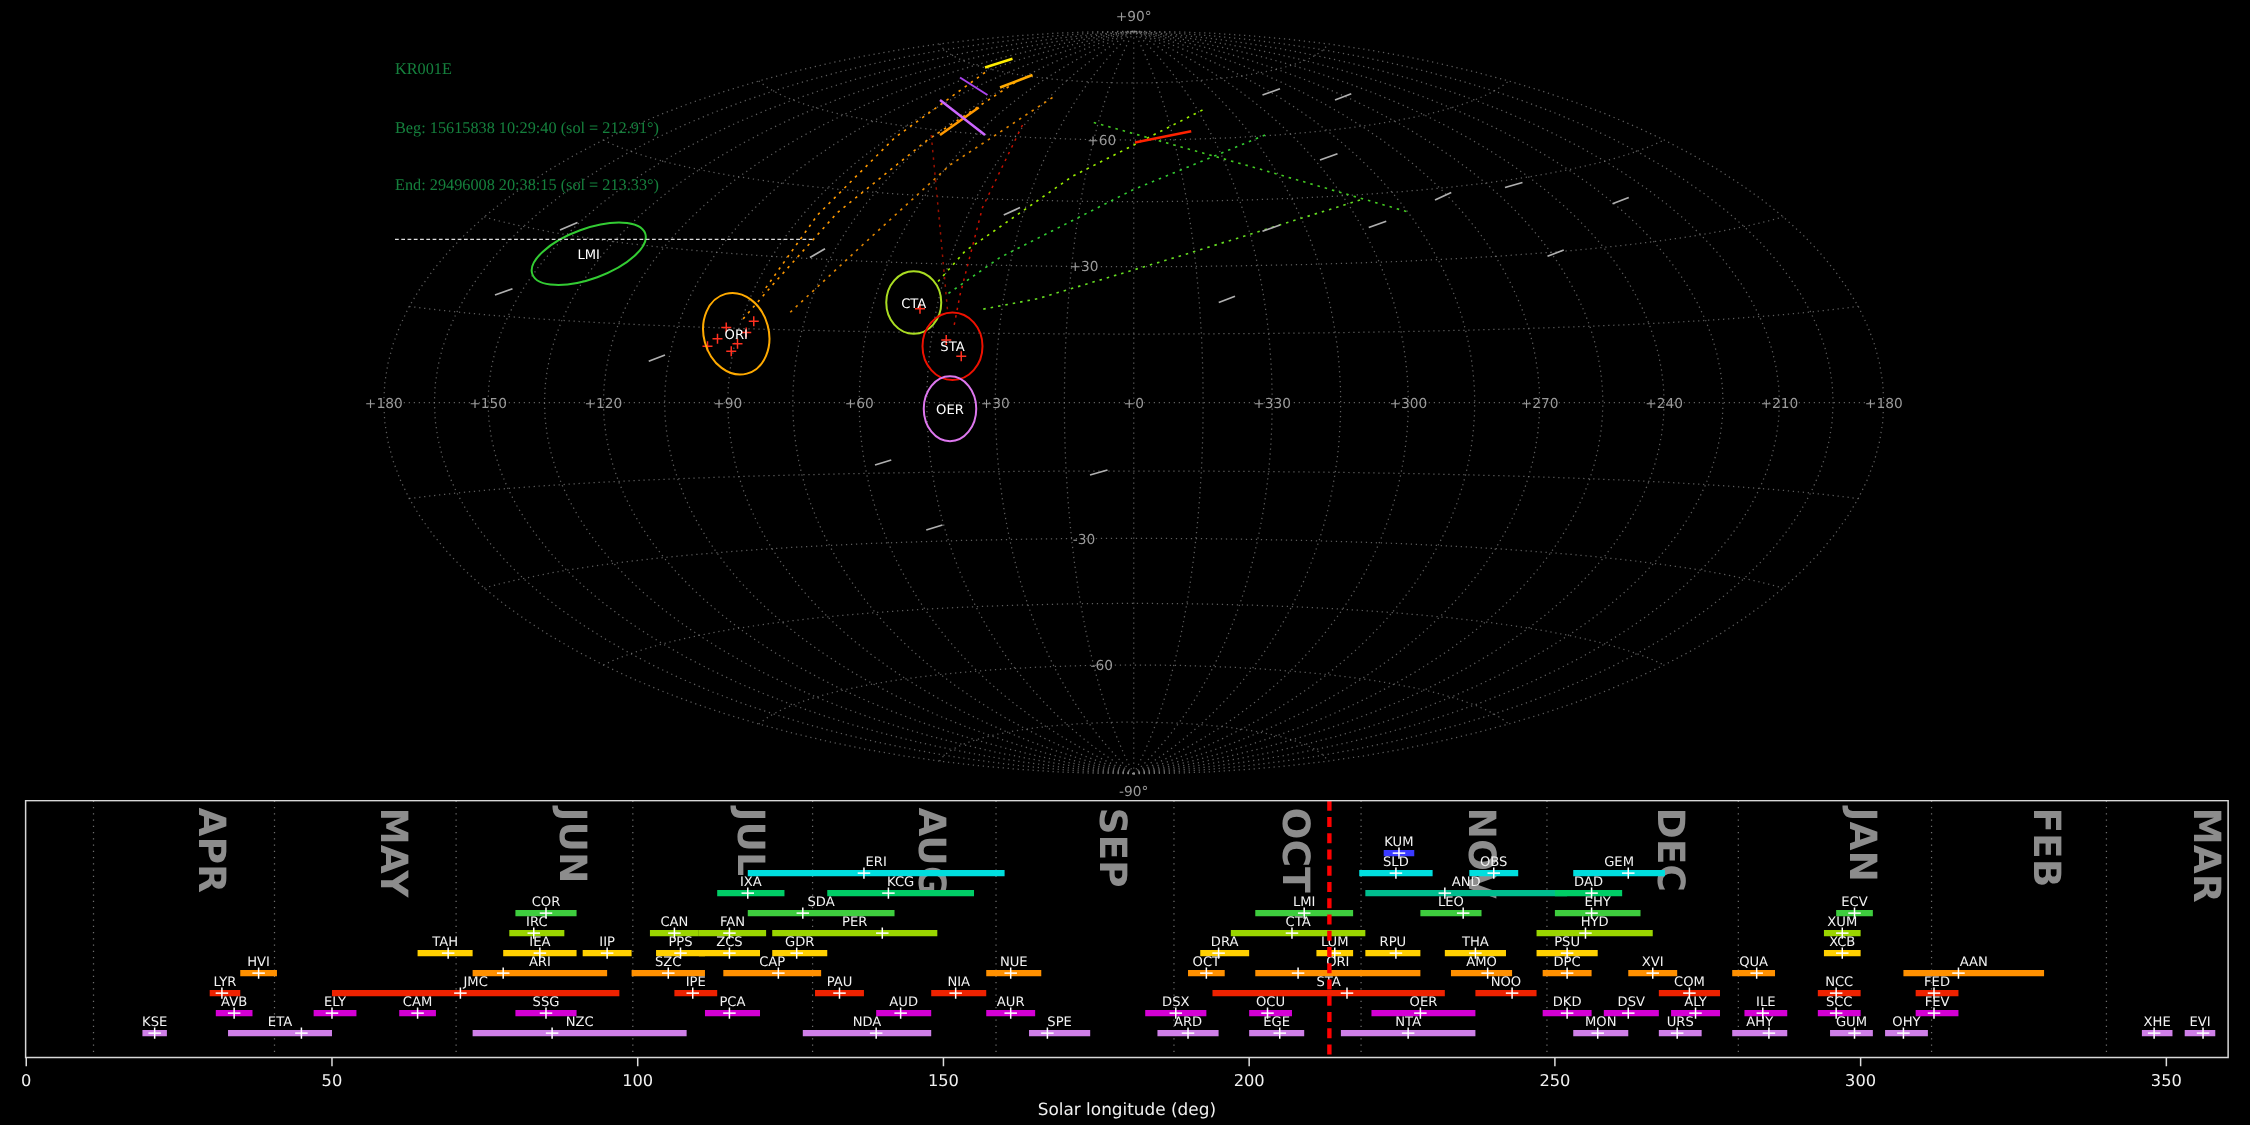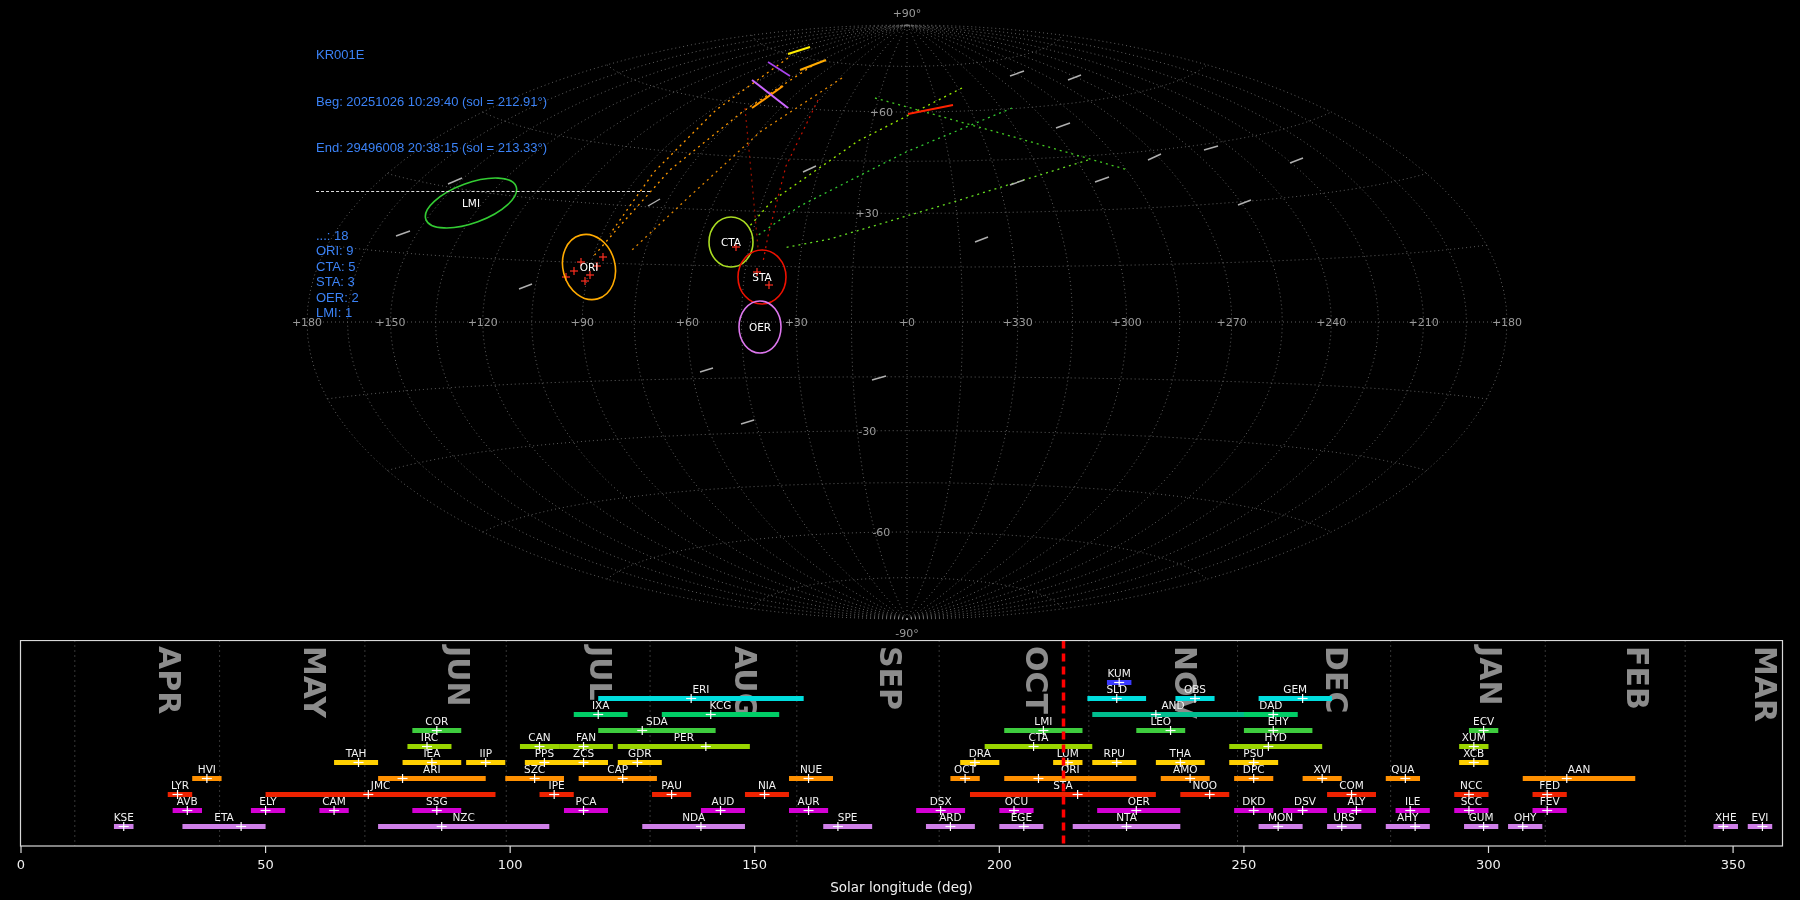--- a/index.html
+++ b/index.html
@@ -1,21 +1,21 @@
 <!DOCTYPE html>
 <html><head>
 <meta charset="utf-8">
 <style>
   html,body{margin:0;padding:0;background:#000;width:1800px;height:900px;overflow:hidden}
   .app{position:relative;width:1800px;height:900px;background:#000;font-family:"DejaVu Sans",sans-serif}
   svg{position:absolute;left:0;display:block}
   #skymap{top:0}
   #timeline{top:640px}
-  .hdr{position:absolute;left:316px;top:16px;color:#3b82f6;
-       font-family:Liberation Sans, sans-serif;font-size:13px;line-height:15.5px;white-space:pre;z-index:5}
+  .hdr{position:absolute;left:316px;top:16px;color:#15803d;
+       font-family:Liberation Serif, serif;font-size:13px;line-height:15.5px;white-space:pre;z-index:5}
   .sep{border-top:1px dashed #ddd;width:334px;margin:4px 0 5px 0;height:0}
 </style>
 </head>
 <body>
 
 <div class="app">
   <svg id="skymap" width="1800" height="640">
       <g>
         <polyline points="907.0,619.0 875.6,618.6 844.3,617.4 813.1,615.3 782.3,612.5 751.7,608.9 721.6,604.5 692.0,599.3 663.0,593.3 634.6,586.6 607.0,579.2 580.2,571.1 554.3,562.3 529.4,552.8 505.5,542.7 482.7,532.0 461.1,520.7 440.7,508.9 421.6,496.6 403.8,483.8 387.4,470.5 372.4,456.8 358.9,442.8 346.9,428.4 336.4,413.8 327.4,398.9 320.1,383.7 314.4,368.5 310.3,353.0 307.8,337.5 307.0,322.0 307.8,306.5 310.3,291.0 314.4,275.5 320.1,260.3 327.4,245.1 336.4,230.2 346.9,215.6 358.9,201.2 372.4,187.2 387.4,173.5 403.8,160.2 421.6,147.4 440.7,135.1 461.1,123.3 482.7,112.0 505.5,101.3 529.4,91.2 554.3,81.7 580.2,72.9 607.0,64.8 634.6,57.4 663.0,50.7 692.0,44.7 721.6,39.5 751.7,35.1 782.3,31.5 813.1,28.7 844.3,26.6 875.6,25.4 907.0,25.0" fill="none" stroke="#909090" stroke-width="1" stroke-dasharray="1 3" opacity="0.65"></polyline>
         <polyline points="907.0,619.0 876.0,617.6 845.2,615.4 814.9,612.4 785.0,608.6 755.6,604.2 726.8,598.9 698.6,593.0 671.2,586.4 644.6,579.1 618.8,571.2 593.9,562.7 570.0,553.6 547.1,543.9 525.3,533.7 504.5,522.9 484.9,511.7 466.5,500.1 449.3,488.0 433.4,475.6 418.7,462.8 405.3,449.6 393.3,436.2 382.7,422.5 373.4,408.6 365.5,394.4 359.1,380.1 354.0,365.7 350.4,351.2 348.2,336.6 347.5,322.0 348.2,307.4 350.4,292.8 354.0,278.3 359.1,263.9 365.5,249.6 373.4,235.4 382.7,221.5 393.3,207.8 405.3,194.4 418.7,181.2 433.4,168.4 449.3,156.0 466.5,143.9 484.9,132.3 504.5,121.1 525.3,110.3 547.1,100.1 570.0,90.4 593.9,81.3 618.8,72.8 644.6,64.9 671.2,57.6 698.6,51.0 726.8,45.1 755.6,39.8 785.0,35.4 814.9,31.6 845.2,28.6 876.0,26.4 907.0,25.0" fill="none" stroke="#909090" stroke-width="1" stroke-dasharray="1 3" opacity="0.65"></polyline>
@@ -143,24 +143,23 @@
         <text x="731" y="246" fill="#fff" font-size="10.5" text-anchor="middle" font-family="&quot;DejaVu Sans&quot;, sans-serif">CTA</text>
         <ellipse cx="762" cy="277" rx="24" ry="27" fill="none" stroke="#ee1100" stroke-width="1.6" transform="rotate(0 762 277)"></ellipse>
         <text x="762" y="281" fill="#fff" font-size="10.5" text-anchor="middle" font-family="&quot;DejaVu Sans&quot;, sans-serif">STA</text>
         <ellipse cx="760" cy="327" rx="21" ry="26" fill="none" stroke="#dd77ee" stroke-width="1.6" transform="rotate(0 760 327)"></ellipse>
         <text x="760" y="331" fill="#fff" font-size="10.5" text-anchor="middle" font-family="&quot;DejaVu Sans&quot;, sans-serif">OER</text>
       </g>
     </svg>
 
   <div class="hdr">
     <div>KR001E</div>
-    <div>Beg: 20251026 10:29:40 (sol = 212.91°)</div>
+    <div>Beg: 15615838 10:29:40 (sol = 212.91°)</div>
     <div>End: 29496008 20:38:15 (sol = 213.33°)</div>
     <div class="sep"></div>
-    <div id="counts"><div>...: 18</div><div>ORI: 9</div><div>CTA: 5</div><div>STA: 3</div><div>OER: 2</div><div>LMI: 1</div></div>
   </div>
 
   <svg id="timeline" width="1800" height="260">
       <g>
         <line x1="74.80833333333334" y1="0.5" x2="74.80833333333334" y2="206" stroke="#8a8a8a" stroke-width="1" stroke-dasharray="1 4" opacity="0.8"></line>
         <text transform="translate(159.20499999999998,6) rotate(90)" fill="#8c8c8c" font-size="30" font-weight="bold" font-family="&quot;DejaVu Sans&quot;, sans-serif" text-anchor="start">APR</text>
         <line x1="219.60166666666666" y1="0.5" x2="219.60166666666666" y2="206" stroke="#8a8a8a" stroke-width="1" stroke-dasharray="1 4" opacity="0.8"></line>
         <text transform="translate(304.4875,6) rotate(90)" fill="#8c8c8c" font-size="30" font-weight="bold" font-family="&quot;DejaVu Sans&quot;, sans-serif" text-anchor="start">MAY</text>
         <line x1="364.88416666666666" y1="0.5" x2="364.88416666666666" y2="206" stroke="#8a8a8a" stroke-width="1" stroke-dasharray="1 4" opacity="0.8"></line>
         <text transform="translate(447.81333333333333,6) rotate(90)" fill="#8c8c8c" font-size="30" font-weight="bold" font-family="&quot;DejaVu Sans&quot;, sans-serif" text-anchor="start">JUN</text>

